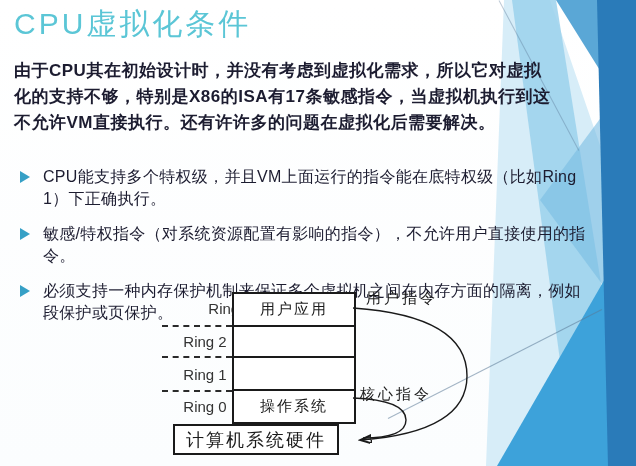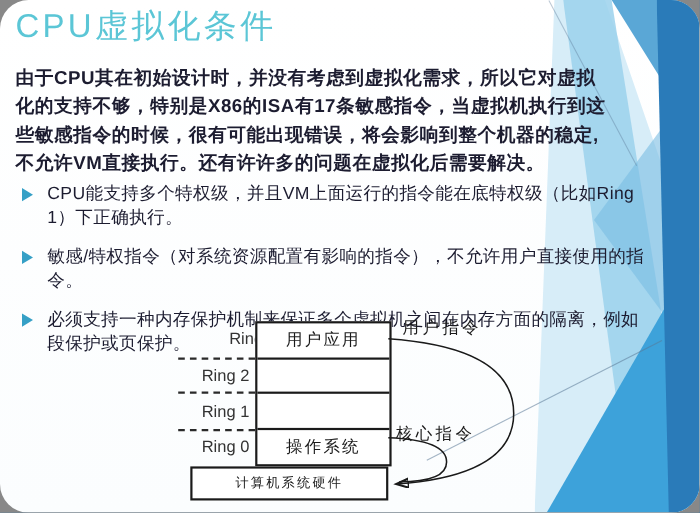--- a/index.html
+++ b/index.html
@@ -2,21 +2,20 @@
 <html style="--title_accent: #5bc6d6; --bullet_marker: #36a0c6; --text: #1c1c30; --deco_pale: #d7edf8; --deco_light: #9bd1ec; --deco_wedge: #79bce2; --deco_top: #5aa7d6; --deco_mid: #3da2da; --deco_dark: #2a7bb9;"><head>
 <meta charset="utf-8">
 <style>
   html,body { margin:0; padding:0; background:#888; }
   .slide {
     position:relative; width:636px; height:466px; margin:0 auto;
     background:linear-gradient(180deg,#ffffff 0%,#fbfdfe 100%);
     overflow:hidden;
     font-family:"Liberation Sans", sans-serif;
     color:var(--text,#1c1c30);
-    border-radius:26px;
   }
   
   .deco { position:absolute; inset:0; pointer-events:none; }
   .d1 { position:absolute; inset:0; background:var(--deco_pale,#d7edf8);
         clip-path:polygon(504px 0,550px 0,636px 250px,636px 466px,486px 466px); }
   .d2 { position:absolute; inset:0; background:var(--deco_light,#9bd1ec); opacity:.85;
         clip-path:polygon(512px 0,556px 0,630px 466px,574px 466px); }
   .d6 { position:absolute; inset:0; background:var(--deco_wedge,#79bce2); opacity:.6;
         clip-path:polygon(540px 200px,636px 70px,636px 330px); }
   .d3 { position:absolute; inset:0; background:var(--deco_top,#5aa7d6);
@@ -68,24 +67,24 @@
     border:2px solid #1a1a1a; background:#fff; box-sizing:border-box;
     display:flex; flex-direction:column;
   }
   .srow { box-sizing:border-box; display:flex; align-items:center; justify-content:center;
           font-size:15px; letter-spacing:2px; color:#1a1a1a; }
   .srow1 { height:33px; border-bottom:2px solid #1a1a1a; }
   .srow2 { height:31px; border-bottom:2px solid #1a1a1a; }
   .srow3 { height:33px; border-bottom:2px solid #1a1a1a; }
   .srow4 { flex:1; }
   .hardware {
-    position:absolute; left:13px; top:136px; width:180px; height:31px;
+    position:absolute; left:13px; top:136px; width:166px; height:31px;
     border:2px solid #1a1a1a; background:#fff; box-sizing:border-box;
     display:flex; align-items:center; justify-content:center;
-    font-size:12px; letter-spacing:2px; color:#1a1a1a;
+    font-size:18px; letter-spacing:2px; color:#1a1a1a;
   }
   .arc-label { position:absolute; font-size:15px; letter-spacing:3px; color:#1a1a1a; white-space:nowrap; }
   .lbl-user { left:206px; top:1px; }
   .lbl-core { left:200px; top:97px; }
   .arcs { position:absolute; left:0; top:0; width:310px; height:176px; }
   .arcs path { fill:none; stroke:#1a1a1a; stroke-width:1.4; }
 </style>
 </head>
 <body>
 
@@ -100,21 +99,20 @@
     <div class="d5"></div>
     <div class="dline1"></div>
     <div class="dline2"></div>
   </div>
 
   <div class="title">CPU虚拟化条件</div>
 
   <div class="para">
     <div class="pline">由于CPU其在初始设计时，并没有考虑到虚拟化需求，所以它对虚拟</div>
     <div class="pline">化的支持不够，特别是X86的ISA有17条敏感指令，当虚拟机执行到这</div>
-    <div class="pline">些敏感指令的时候，很有可能出现错误，将会影响到整个机器的稳定,</div>
     <div class="pline">不允许VM直接执行。还有许许多的问题在虚拟化后需要解决。</div>
   </div>
 
   <div class="bullets">
     <div class="bullet">
       <span class="marker"></span>
       <span class="btext">CPU能支持多个特权级，并且VM上面运行的指令能在底特权级（比如Ring 1）下正确执行。</span>
     </div>
     <div class="bullet">
       <span class="marker"></span>

